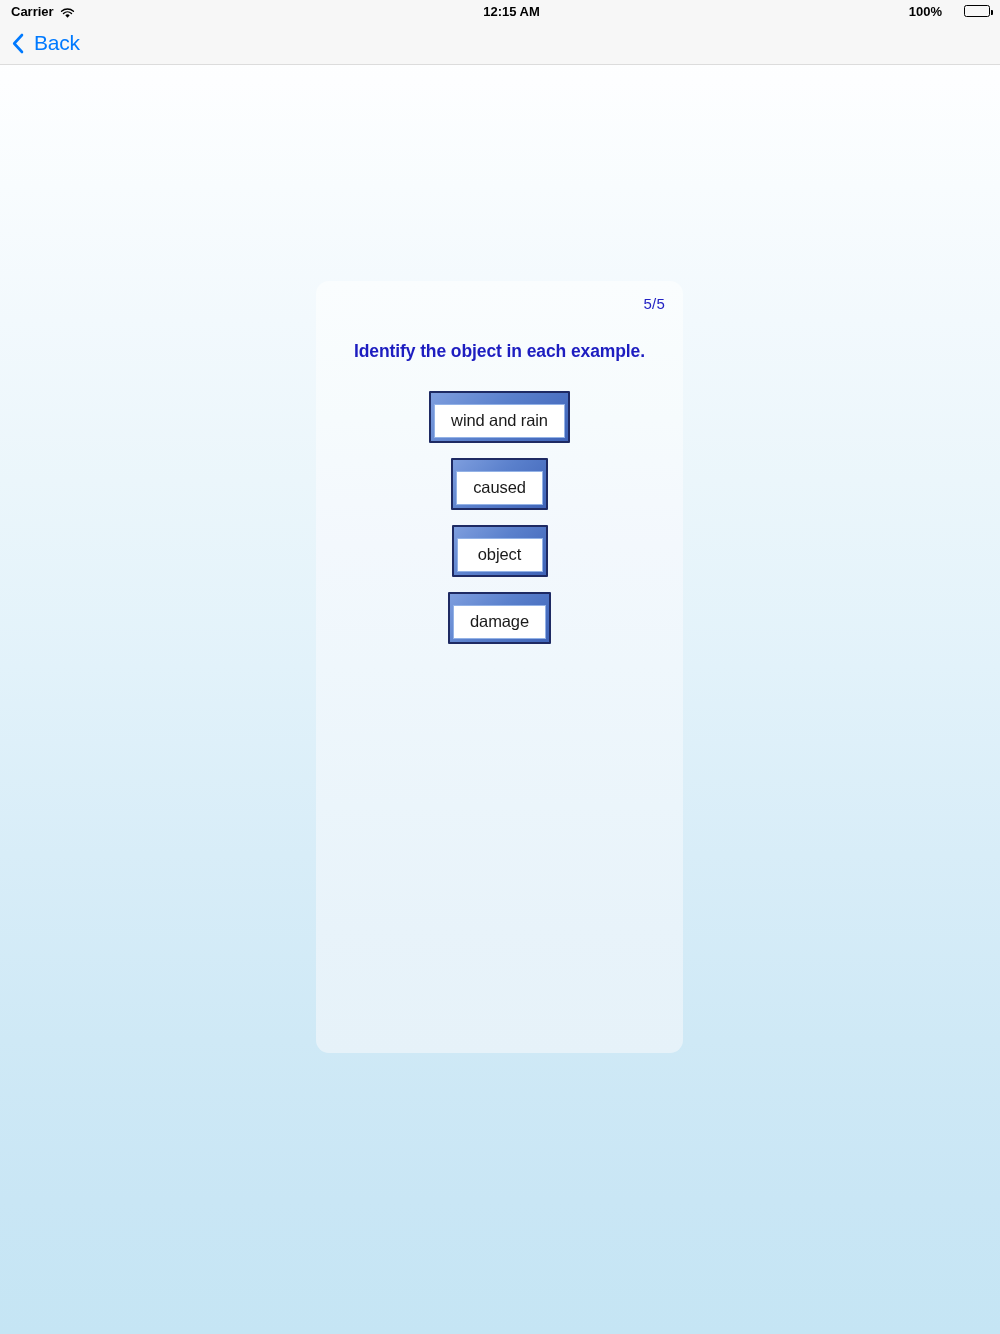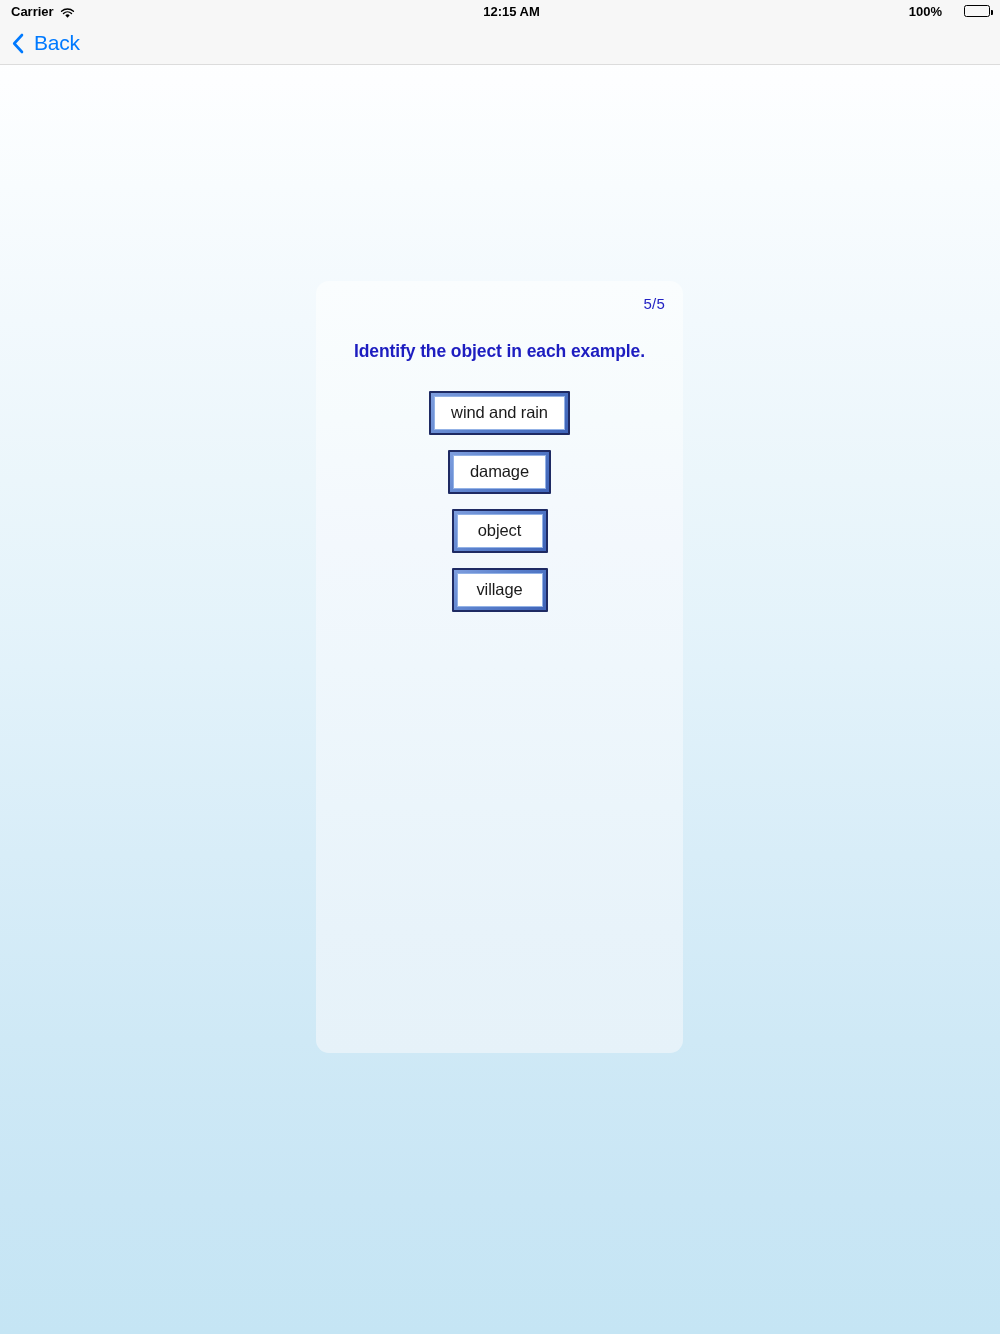--- a/index.html
+++ b/index.html
@@ -90,20 +90,21 @@
   .opt-inner {
     background:#ffffff;
     border:1px solid #93b2e6;
     padding:6px 16px 7px;
     text-align:center;
     font-size:16.5px;
     color:#1a1a1a;
     letter-spacing:-0.1px;
     white-space:nowrap;
     min-width:86px;
+    margin-top:8px;
   }
 </style>
 </head>
 <body>
 
 <div class="statusbar">
   <div class="sb-left">
     <span>Carrier</span>
     <span class="wifi-icon">
       <svg viewBox="0 0 16 12" width="15" height="11">
@@ -141,32 +142,32 @@
   <div class="options">
 
     <div class="option">
       <div class="opt-bevel">
         <div class="opt-inner">wind and rain</div>
       </div>
     </div>
 
     <div class="option">
       <div class="opt-bevel">
-        <div class="opt-inner">damage</div>
+        <div class="opt-inner">caused</div>
       </div>
     </div>
 
 
     <div class="option">
       <div class="opt-bevel">
         <div class="opt-inner">object</div>
       </div>
     </div>
 
 
     <div class="option">
       <div class="opt-bevel">
-        <div class="opt-inner">village</div>
+        <div class="opt-inner">damage</div>
       </div>
     </div>
 
   </div>
 </div>
 
 </body></html>

